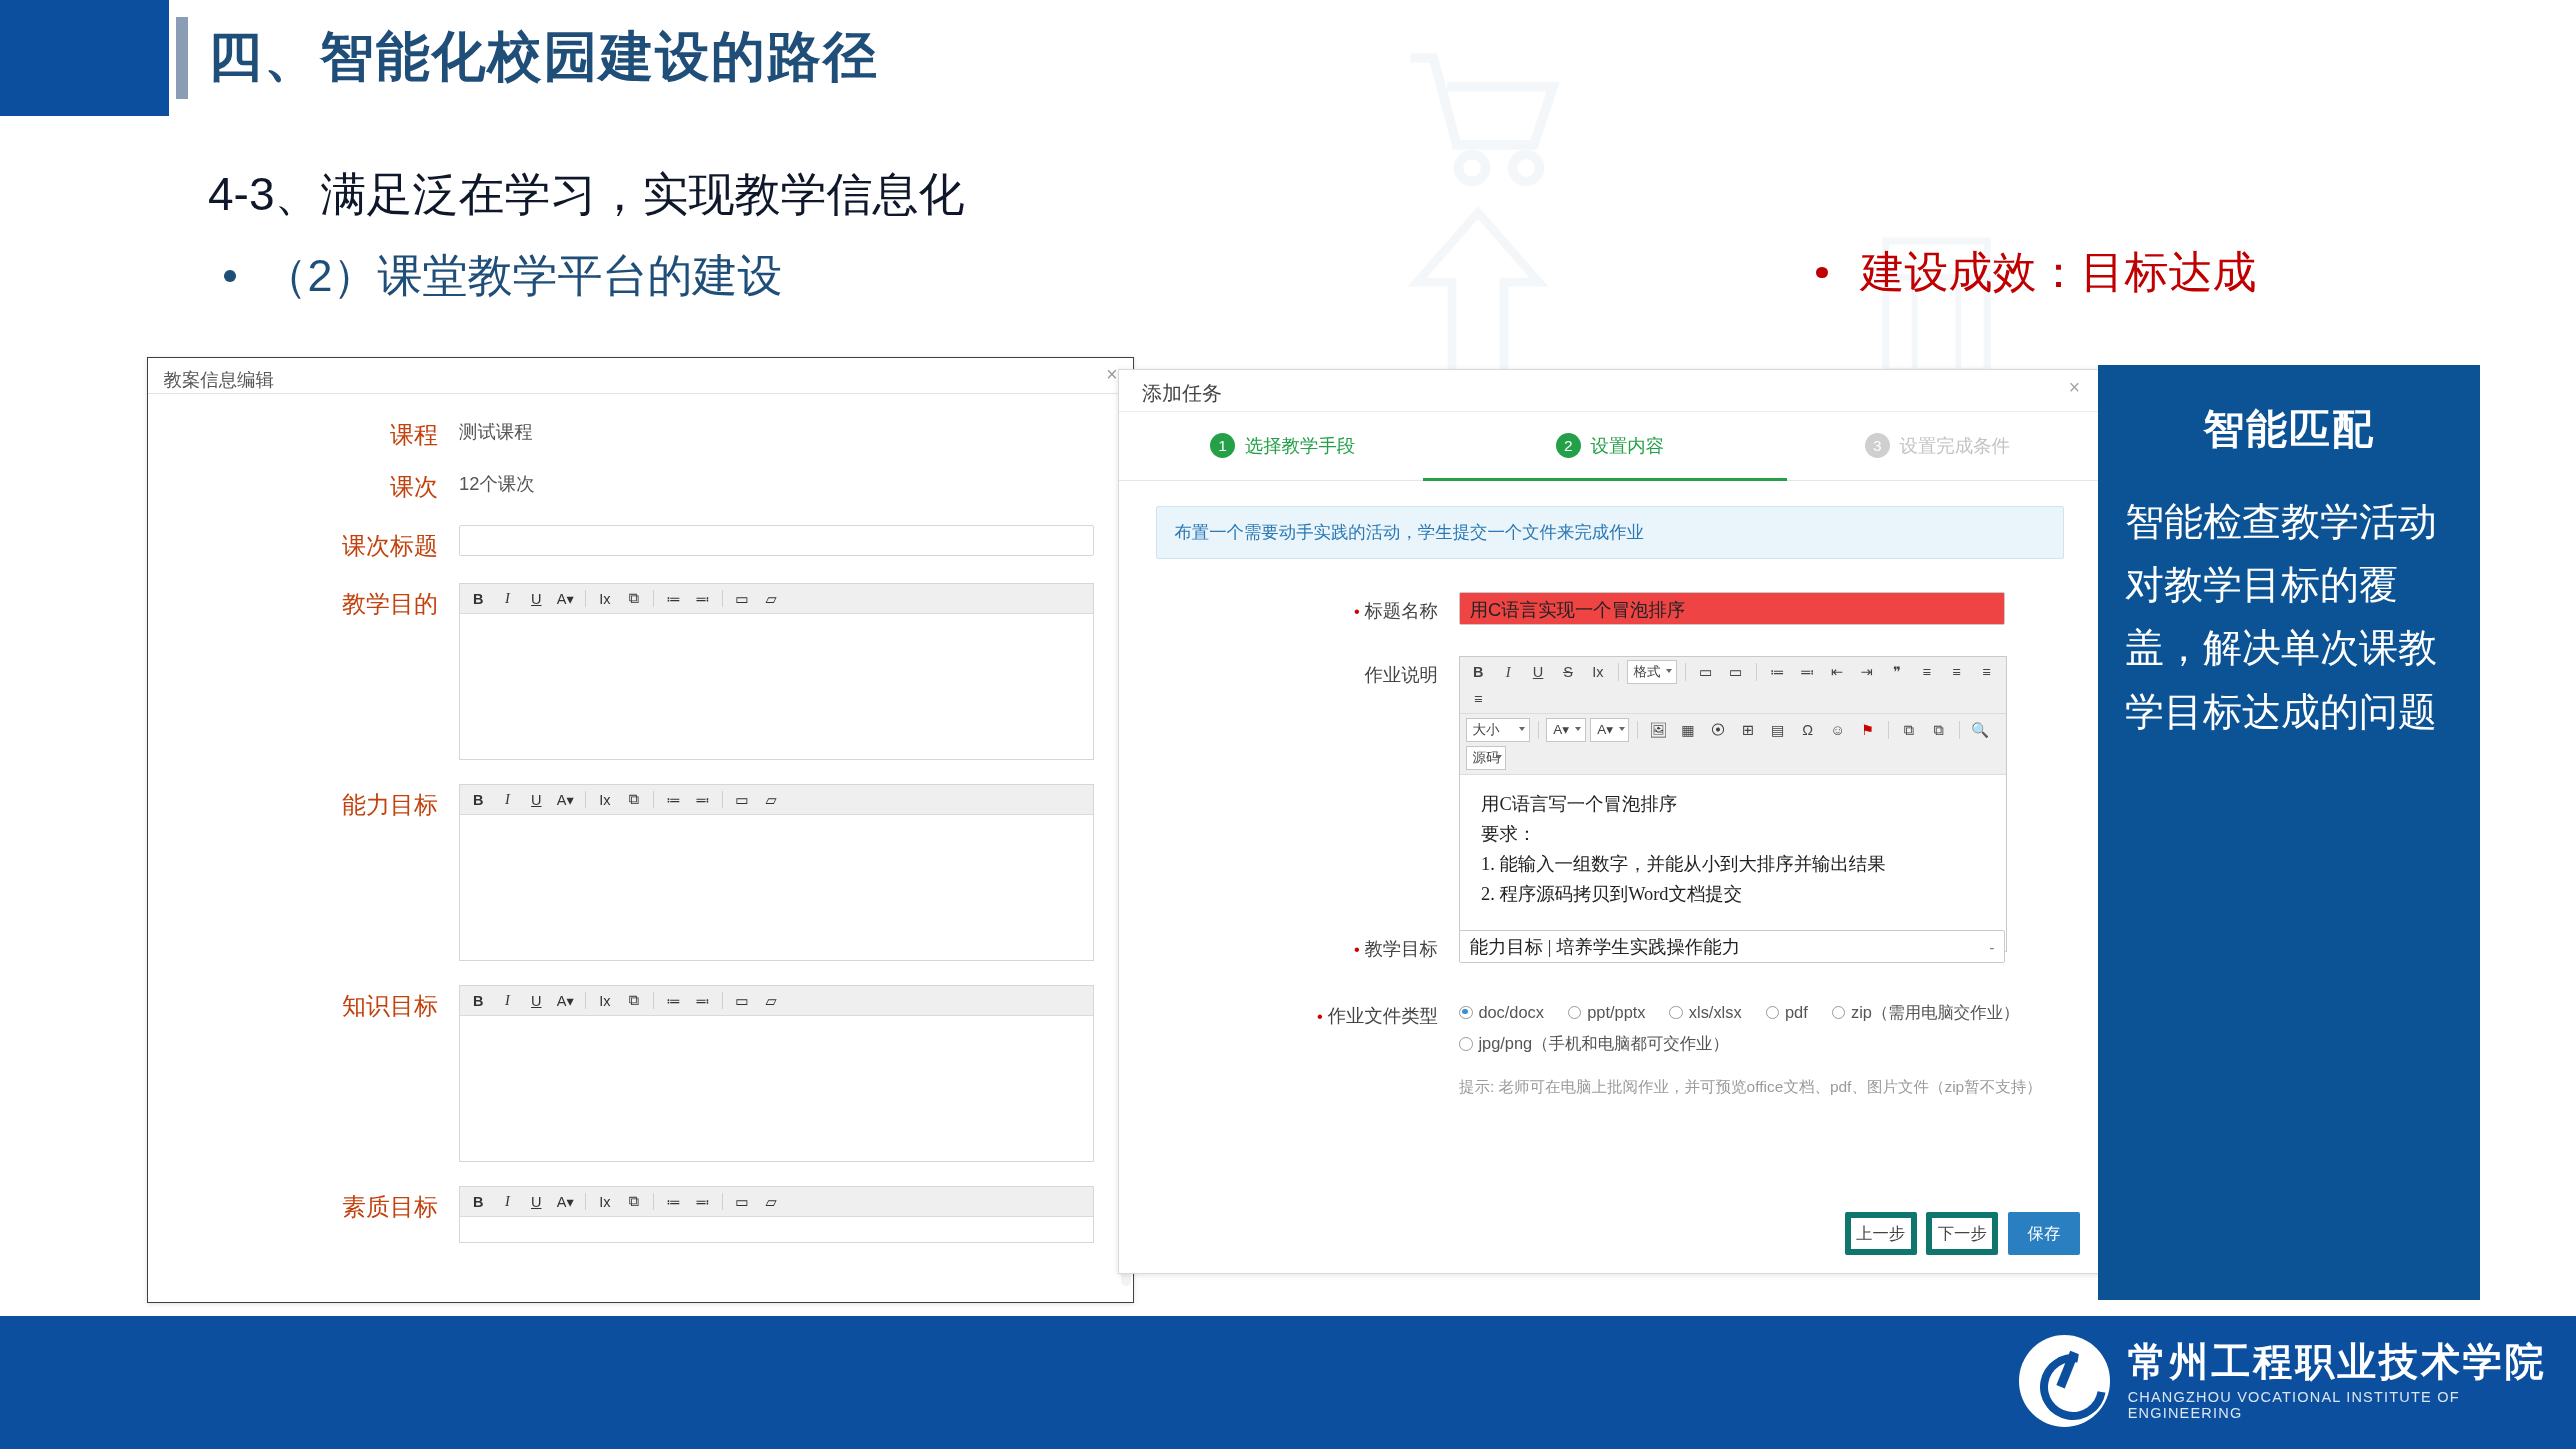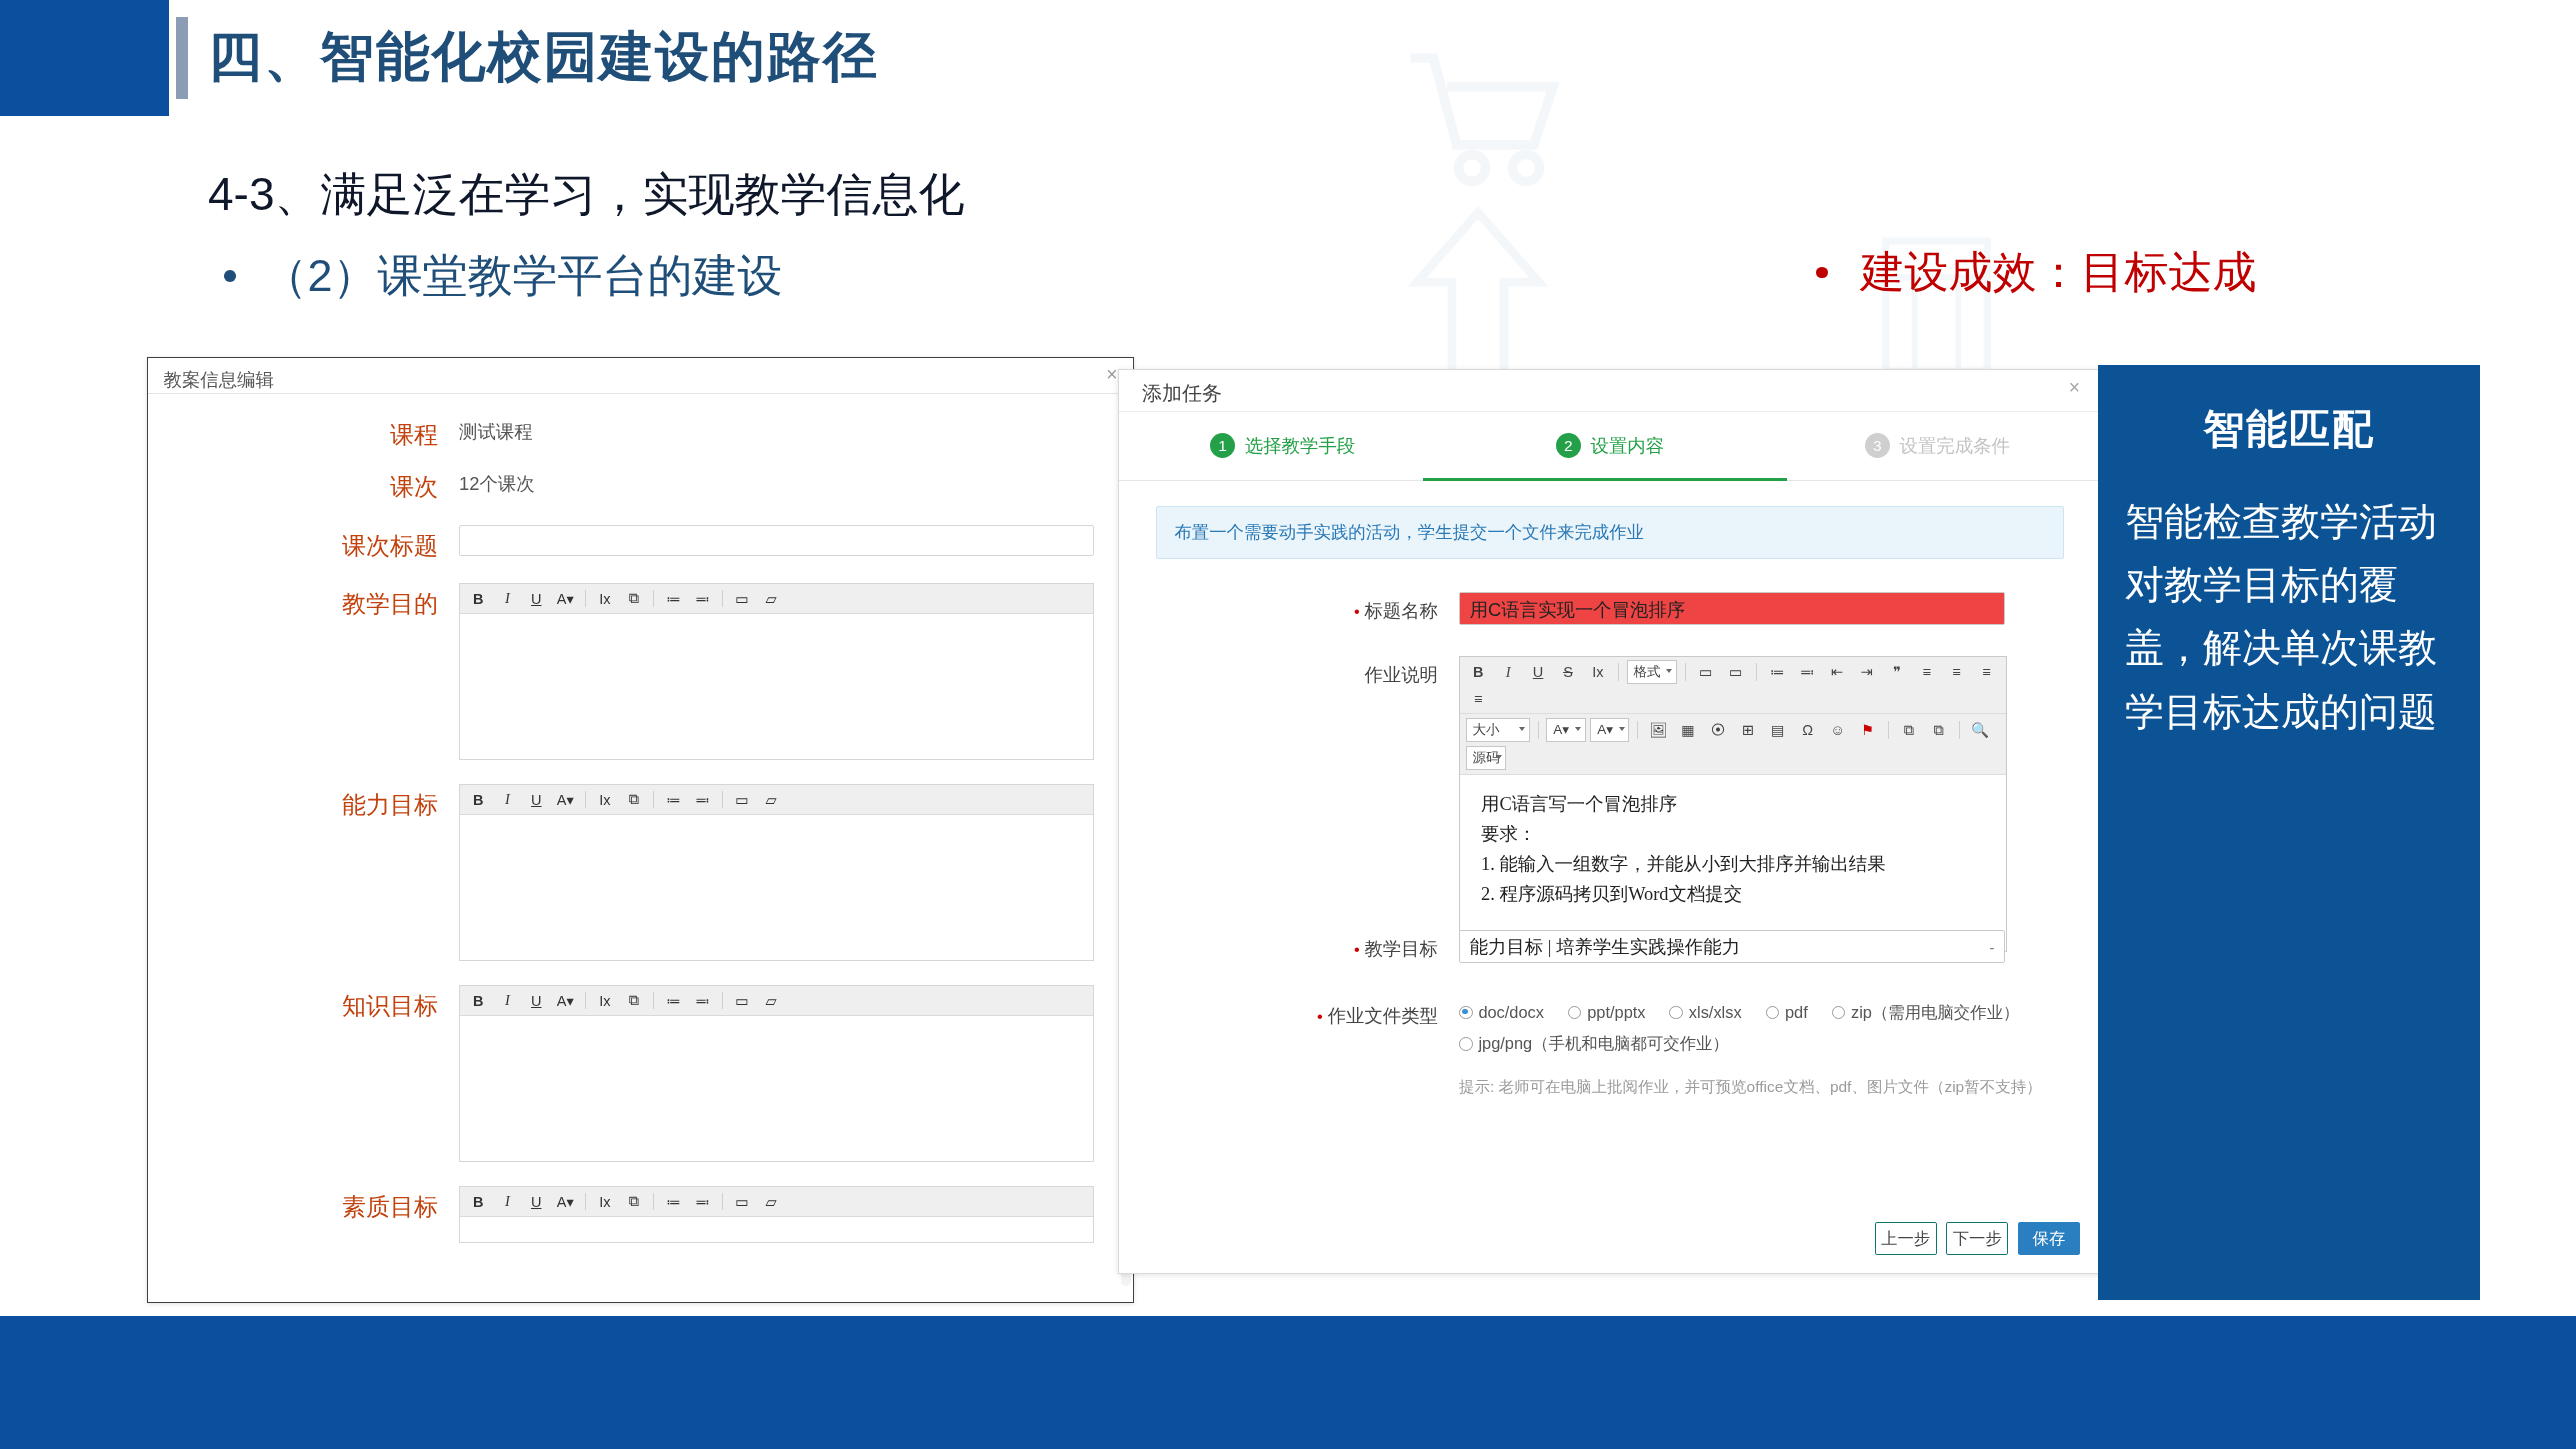--- a/index.html
+++ b/index.html
@@ -145,21 +145,21 @@
   .r-select .caret{position:absolute;right:9.7px;top:0;color:#777;font-size:14.5px;}
   .radio-group{position:absolute;left:340px;top:0;width:580px;font-size:16.4px;color:#555;}
   .radio-item{display:inline-flex;align-items:center;margin-right:19.3px;margin-bottom:9.7px;white-space:nowrap;}
   .radio-dot{
     width:11.6px;height:11.6px;border-radius:50%;border:1px solid #9a9a9a;background:#fff;margin-right:5.8px;position:relative;
   }
   .radio-dot.on:after{content:"";position:absolute;left:1.9px;top:1.9px;width:5.8px;height:5.8px;border-radius:50%;background:#3b8fd4;}
   .hint{position:absolute;left:340px;font-size:15.5px;color:#9b9b9b;}
   .btn-row{position:absolute;right:21px;bottom:17.4px;display:flex;gap:9.7px;}
   .btn{
-    min-width:60px;height:31px;border:1px solid #0f766e;background:#fff;color:#444;font-size:16.4px;
+    min-width:60px;height:31px;border:6px solid #0f766e;background:#fff;color:#444;font-size:16.4px;
     display:flex;align-items:center;justify-content:center;border-radius:1.9px;
   }
   .btn.primary{background:#2a7fc1;border-color:#2a7fc1;color:#fff;}
 </style>
 </head>
 <body>
 
 <div class="slide">
 
   <div class="wm" style="left:1391px;top:29px;">
@@ -450,15 +450,22 @@
       </div>
     </div>
   </div>
 
   <div class="blue-panel">
     <div class="blue-panel-title">智能匹配</div>
     <div class="blue-panel-body">智能检查教学活动对教学目标的覆盖，解决单次课教学目标达成的问题</div>
   </div>
 
   <div class="footer"></div>
+  <div class="logo-wrap">
+    <div class="logo-mark"></div>
+    <div>
+      <div class="logo-text-cn">常州工程职业技术学院</div>
+      <div class="logo-text-en">CHANGZHOU VOCATIONAL INSTITUTE OF ENGINEERING</div>
+    </div>
+  </div>
 
 </div>
 
 
 </body></html>

